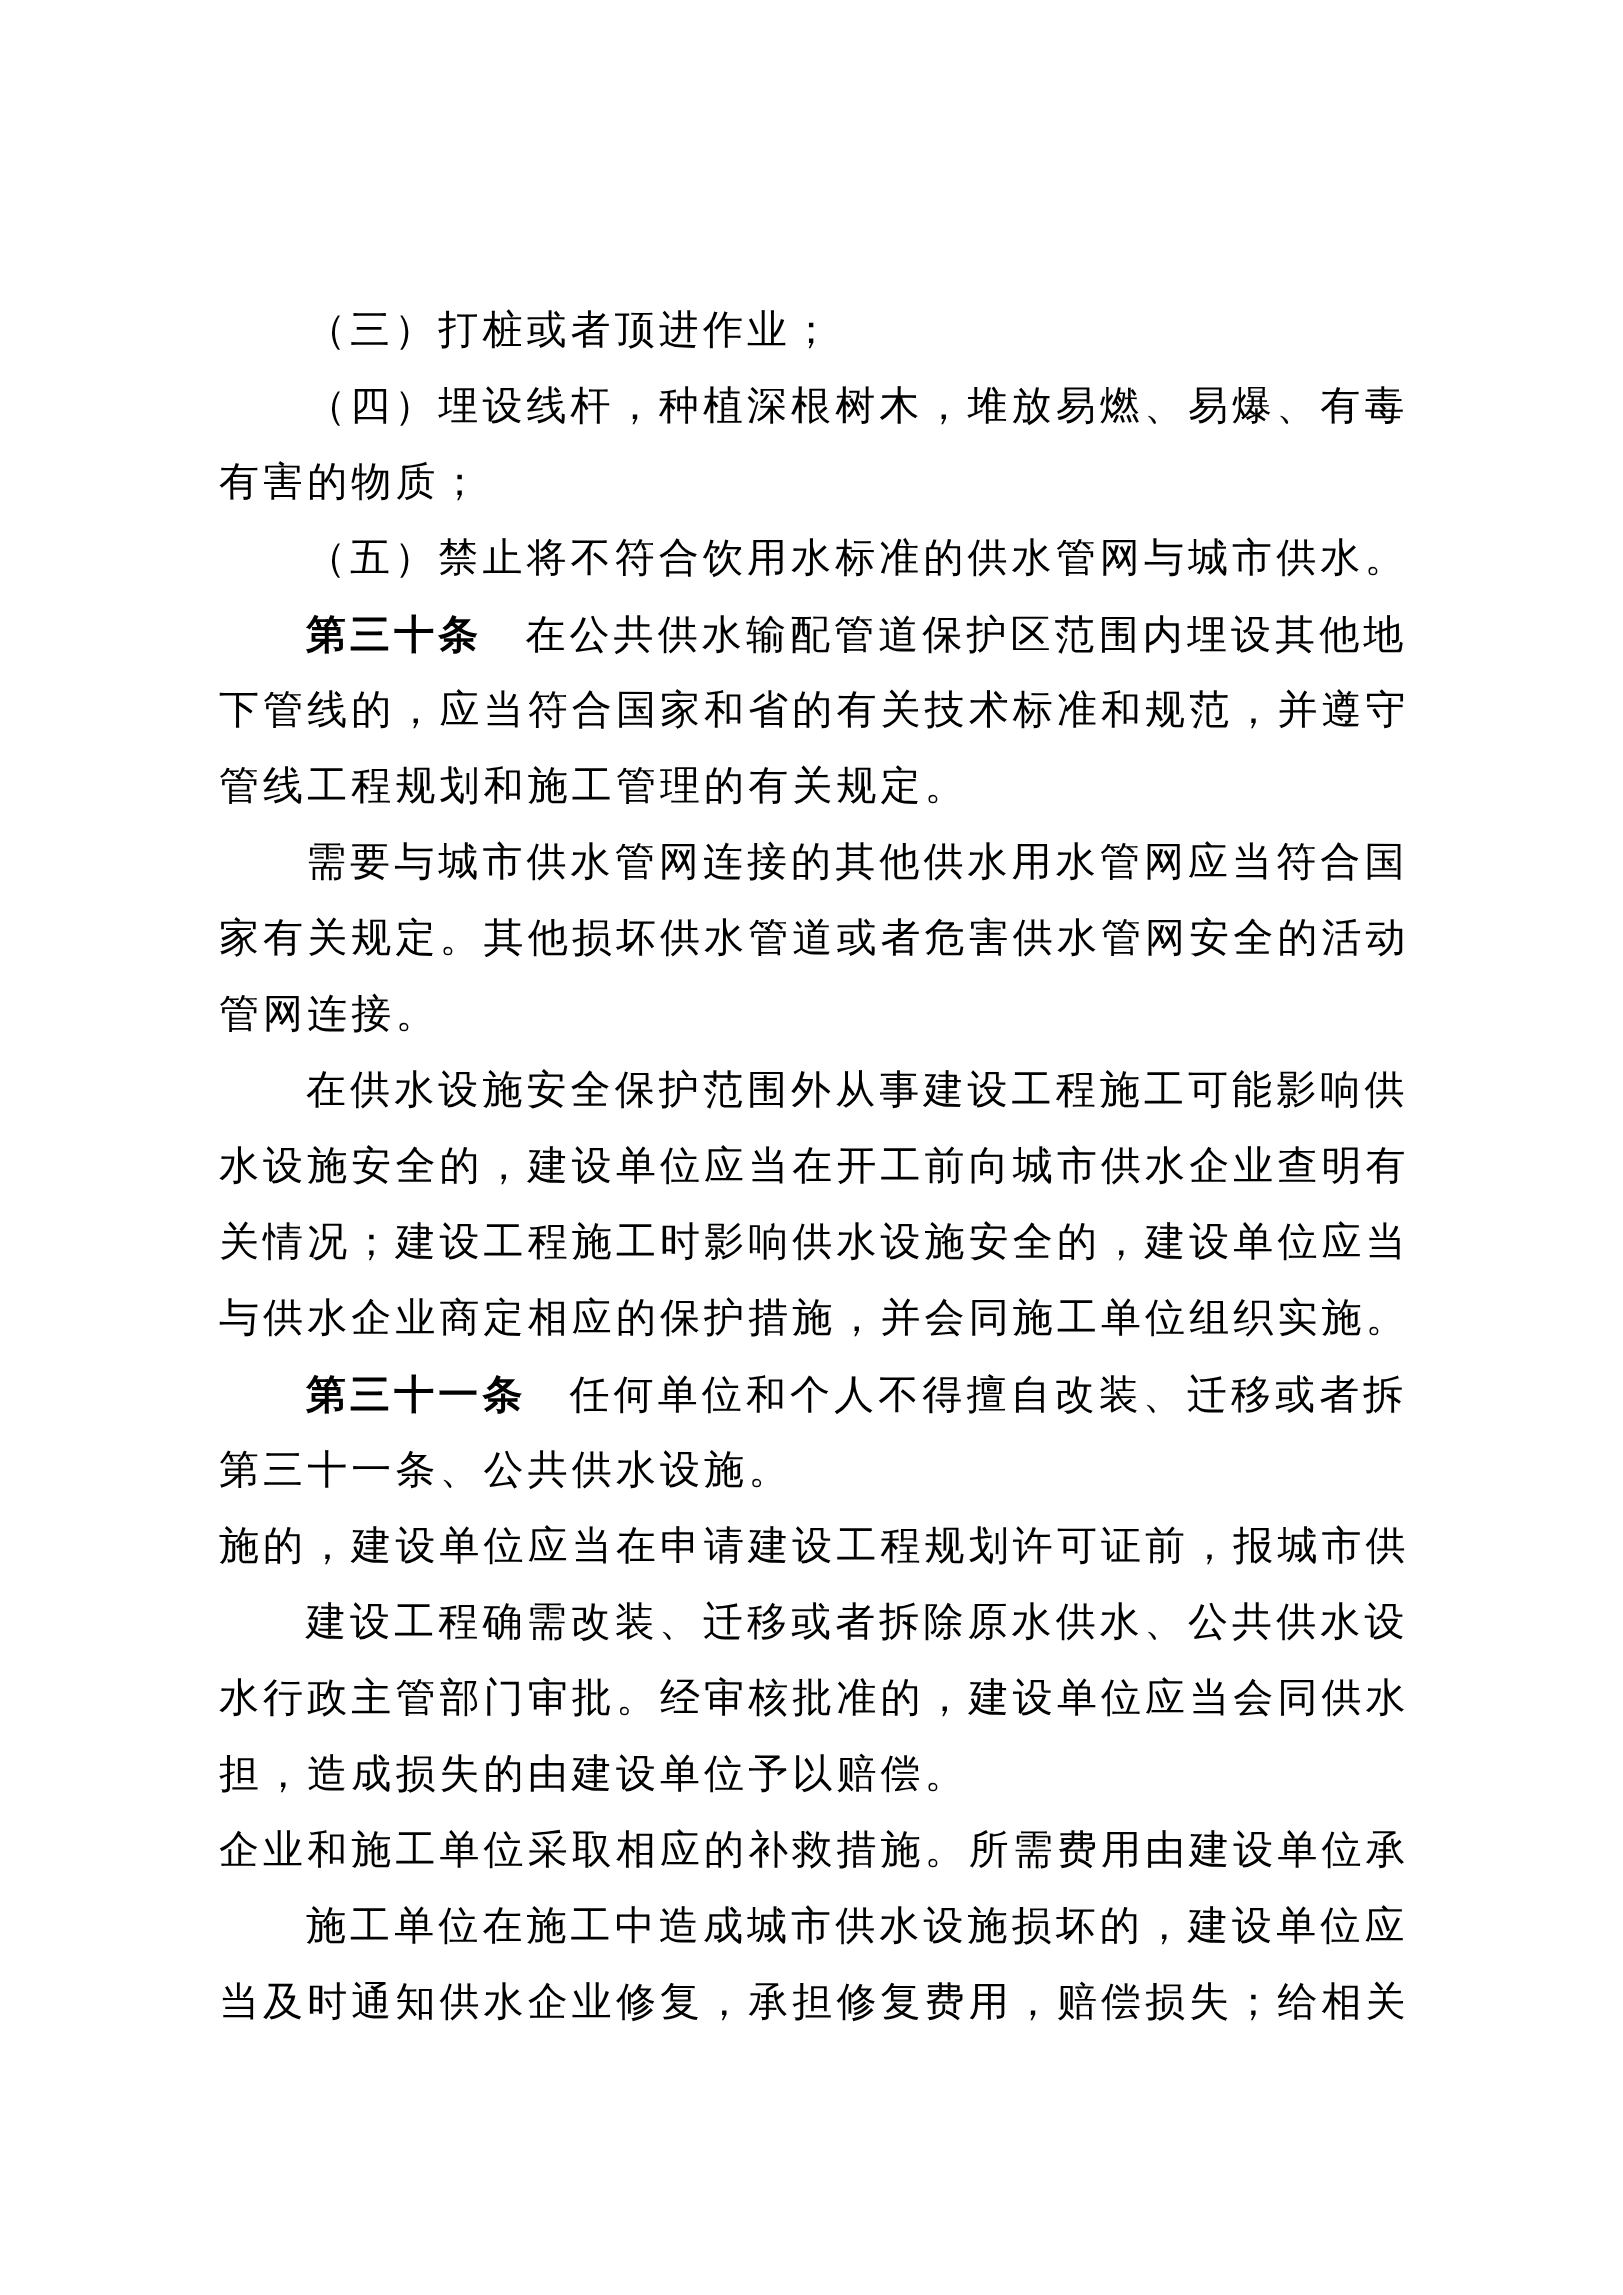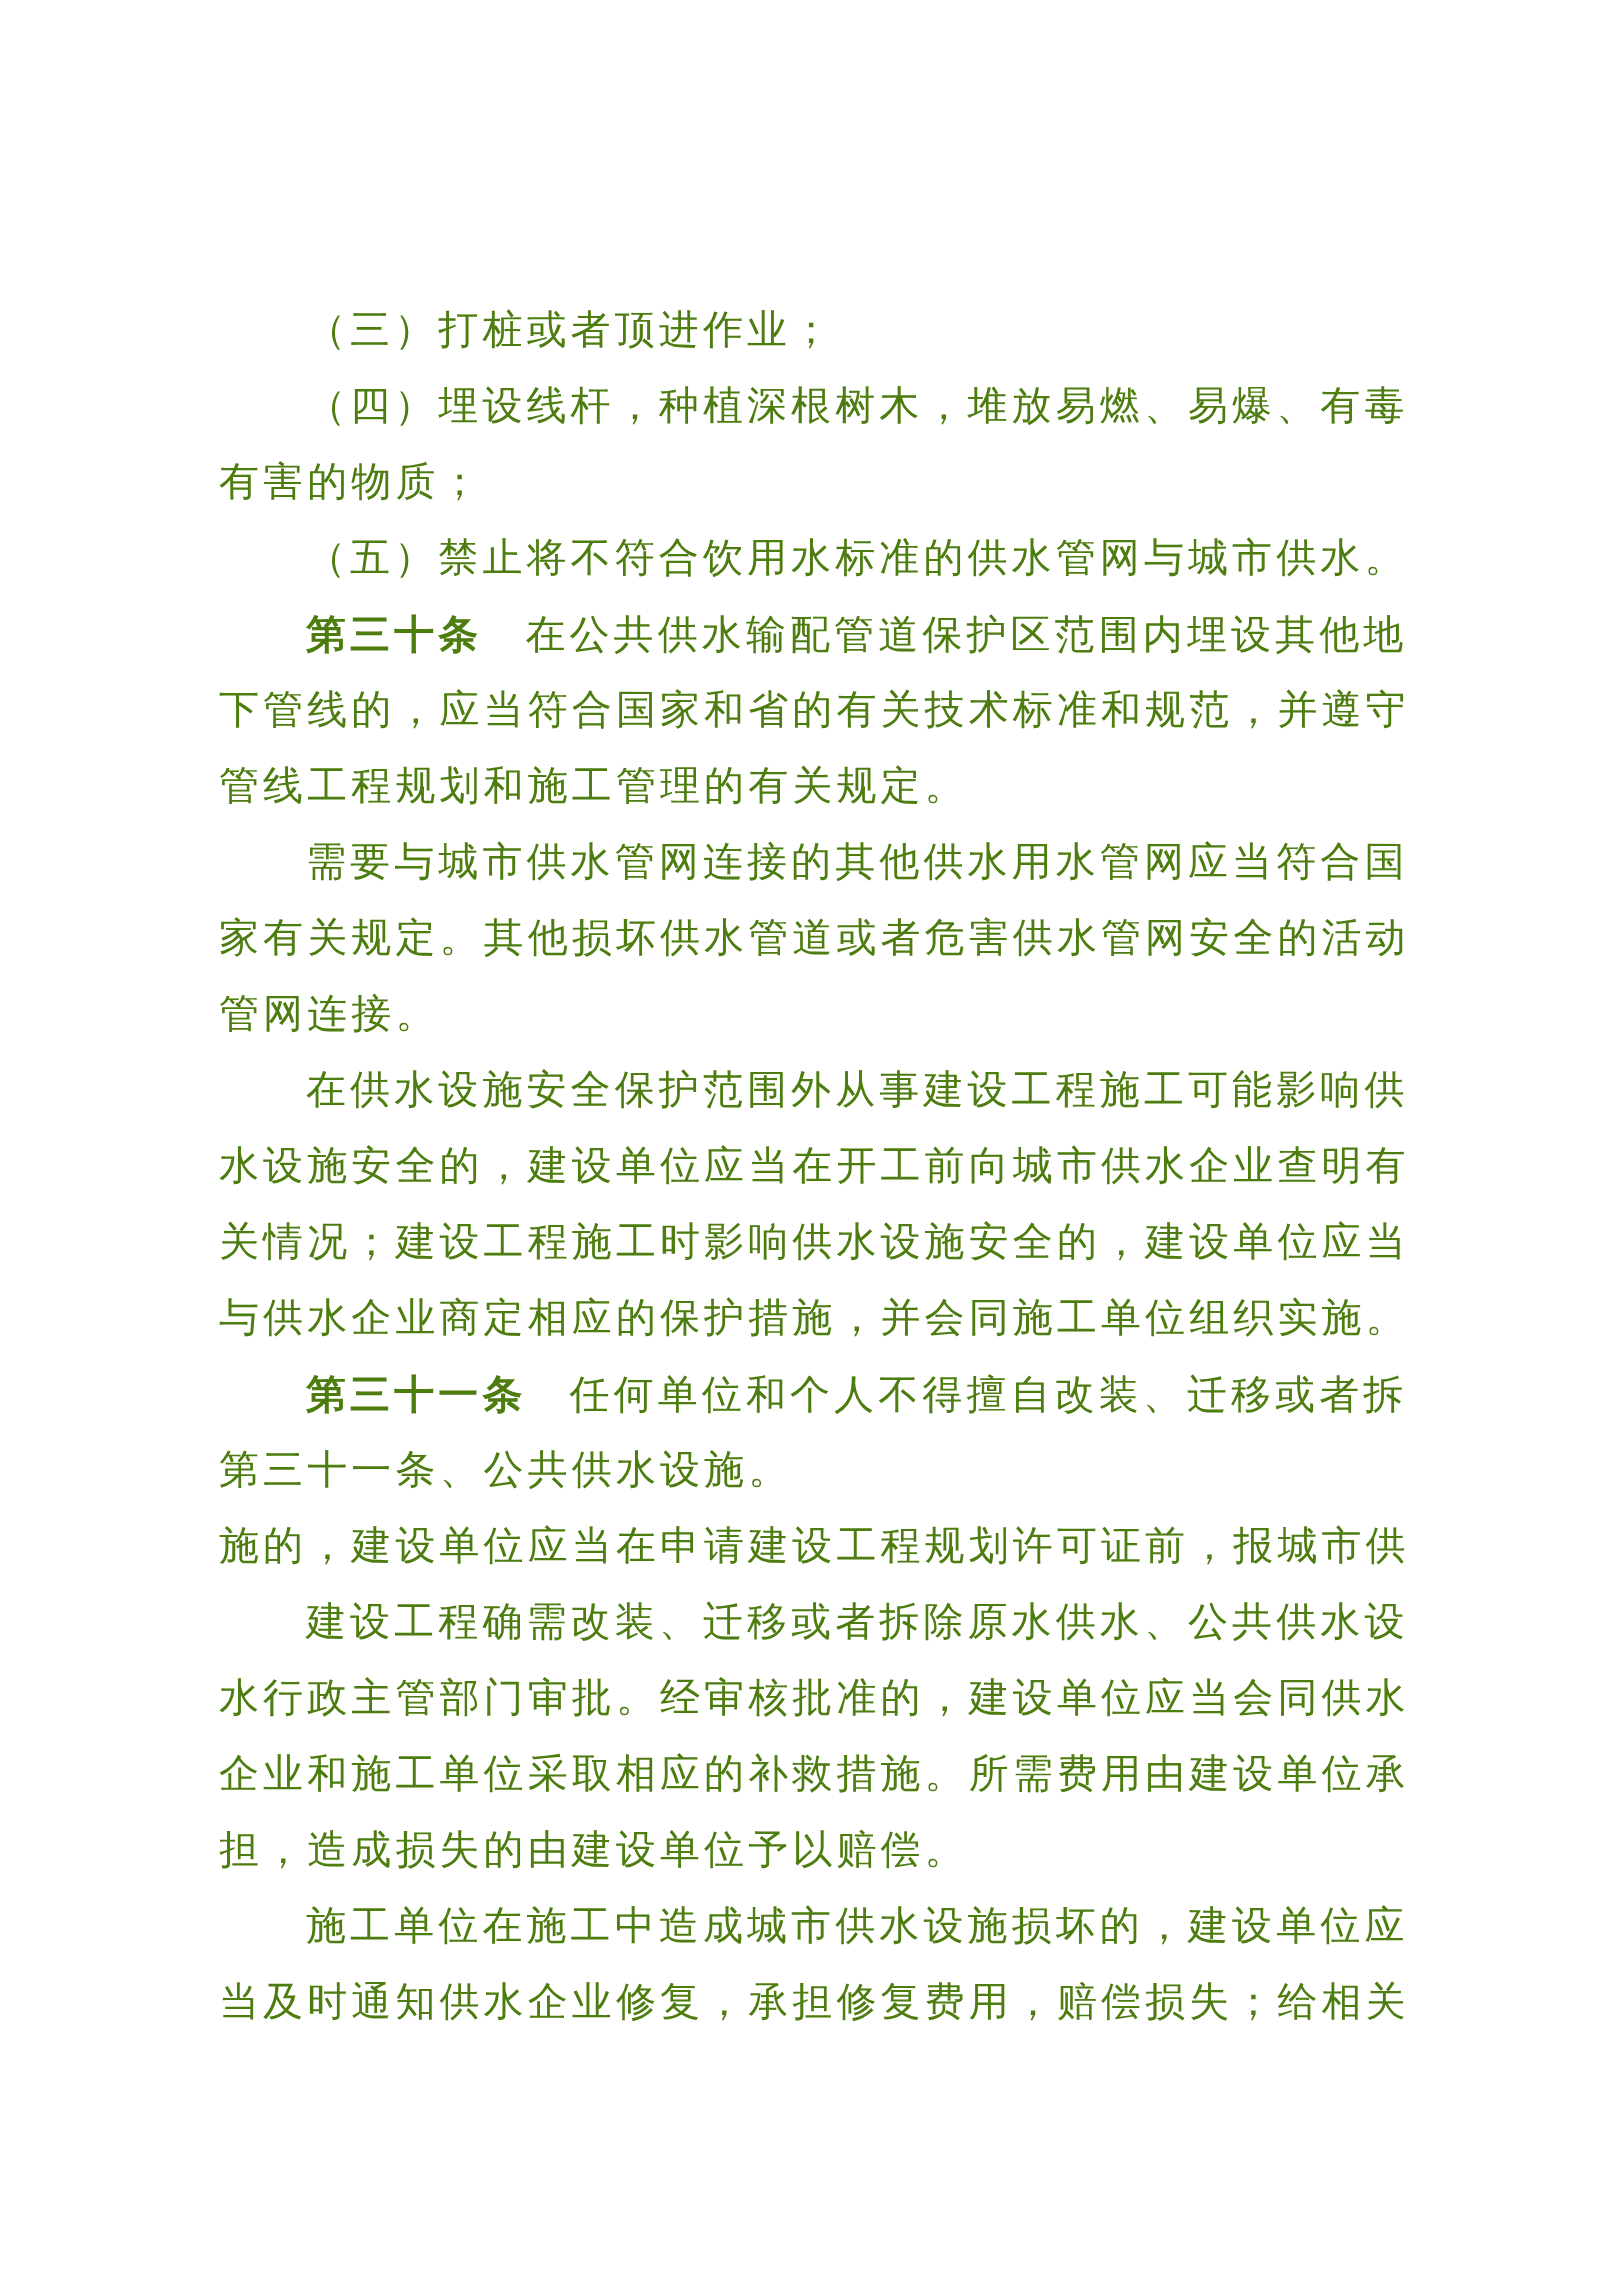--- a/index.html
+++ b/index.html
@@ -7,21 +7,21 @@
     padding: 0;
     background: #ffffff;
   }
   .page {
     position: relative;
     width: 1623px;
     height: 2295px;
     background: #ffffff;
     overflow: hidden;
     font-family: "Liberation Serif", "DejaVu Serif", serif;
-    color: #4d7c0f;
+    color: #000000;
   }
   .doc-body {
     position: absolute;
     left: 219px;
     top: 292px;
     width: 1194px;
   }
   .line {
     margin: 0;
     padding: 0;
@@ -77,22 +77,22 @@
   <p class="line indent"><b class="article-num">第三十一条</b><span class="line-text">任何单位和个人不得擅自改装、迁移或者拆</span></p>
 
   <p class="line"><span class="line-text">第三十一条、公共供水设施。</span></p>
 
   <p class="line"><span class="line-text">施的，建设单位应当在申请建设工程规划许可证前，报城市供</span></p>
 
   <p class="line indent"><span class="line-text">建设工程确需改装、迁移或者拆除原水供水、公共供水设</span></p>
 
   <p class="line"><span class="line-text">水行政主管部门审批。经审核批准的，建设单位应当会同供水</span></p>
 
+  <p class="line"><span class="line-text">担，造成损失的由建设单位予以赔偿。</span></p>
+
   <p class="line"><span class="line-text">企业和施工单位采取相应的补救措施。所需费用由建设单位承</span></p>
-
-  <p class="line"><span class="line-text">担，造成损失的由建设单位予以赔偿。</span></p>
 
   <p class="line indent"><span class="line-text">施工单位在施工中造成城市供水设施损坏的，建设单位应</span></p>
 
   <p class="line"><span class="line-text">当及时通知供水企业修复，承担修复费用，赔偿损失；给相关</span></p>
 </div>
 </div>
 
 
 </body></html>

